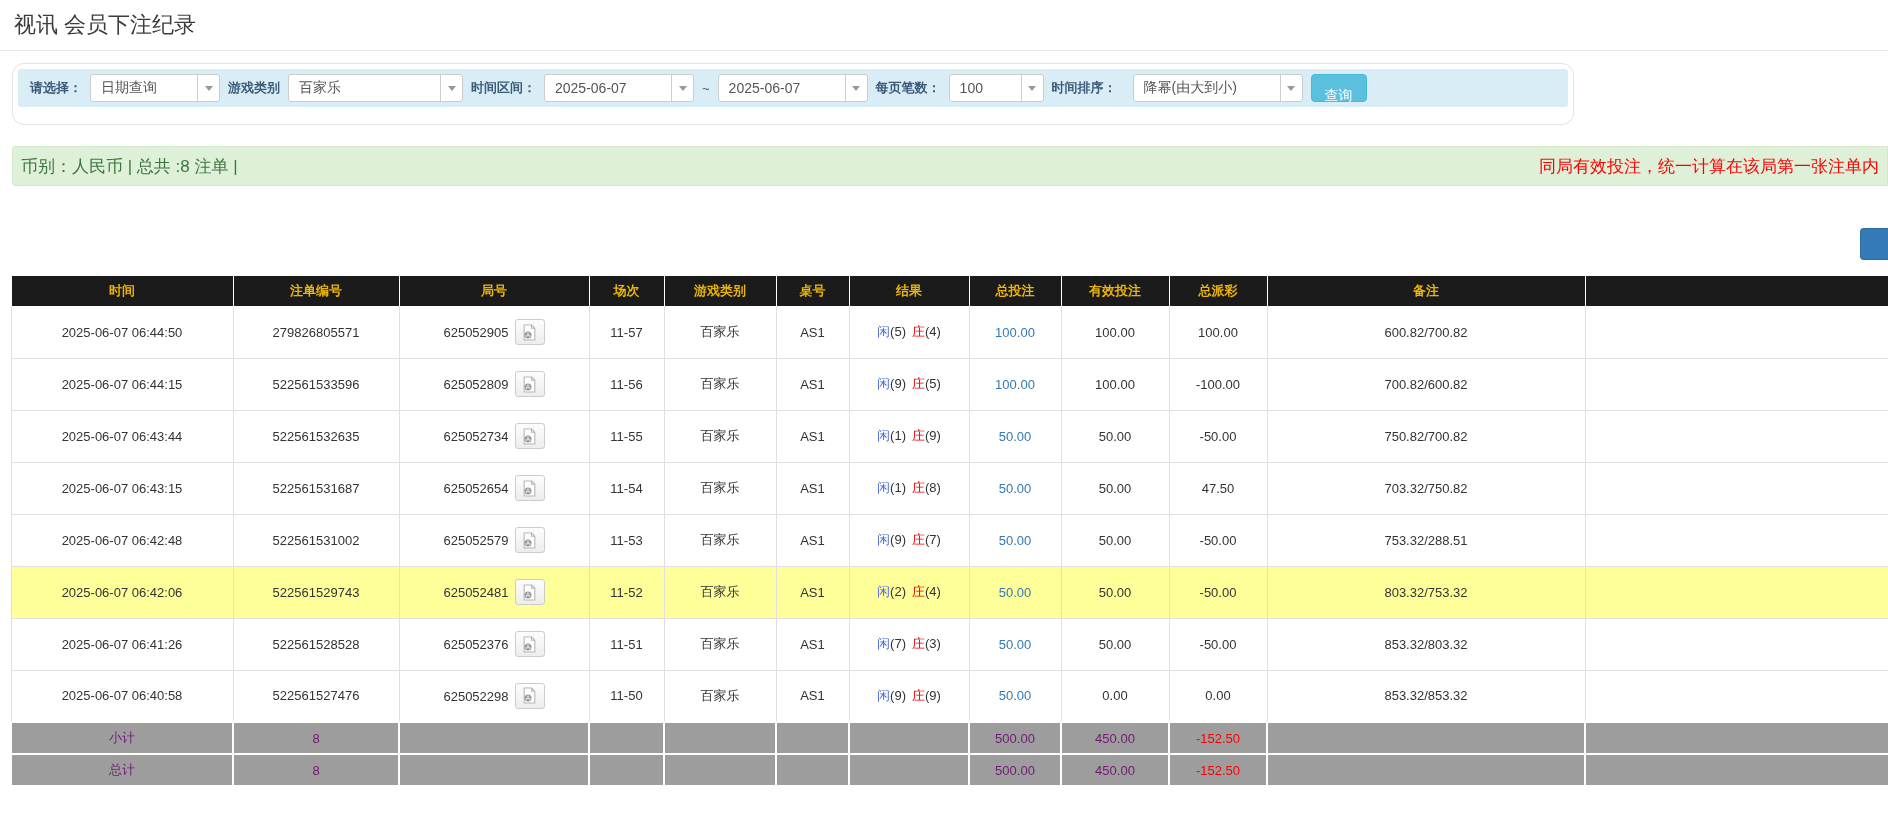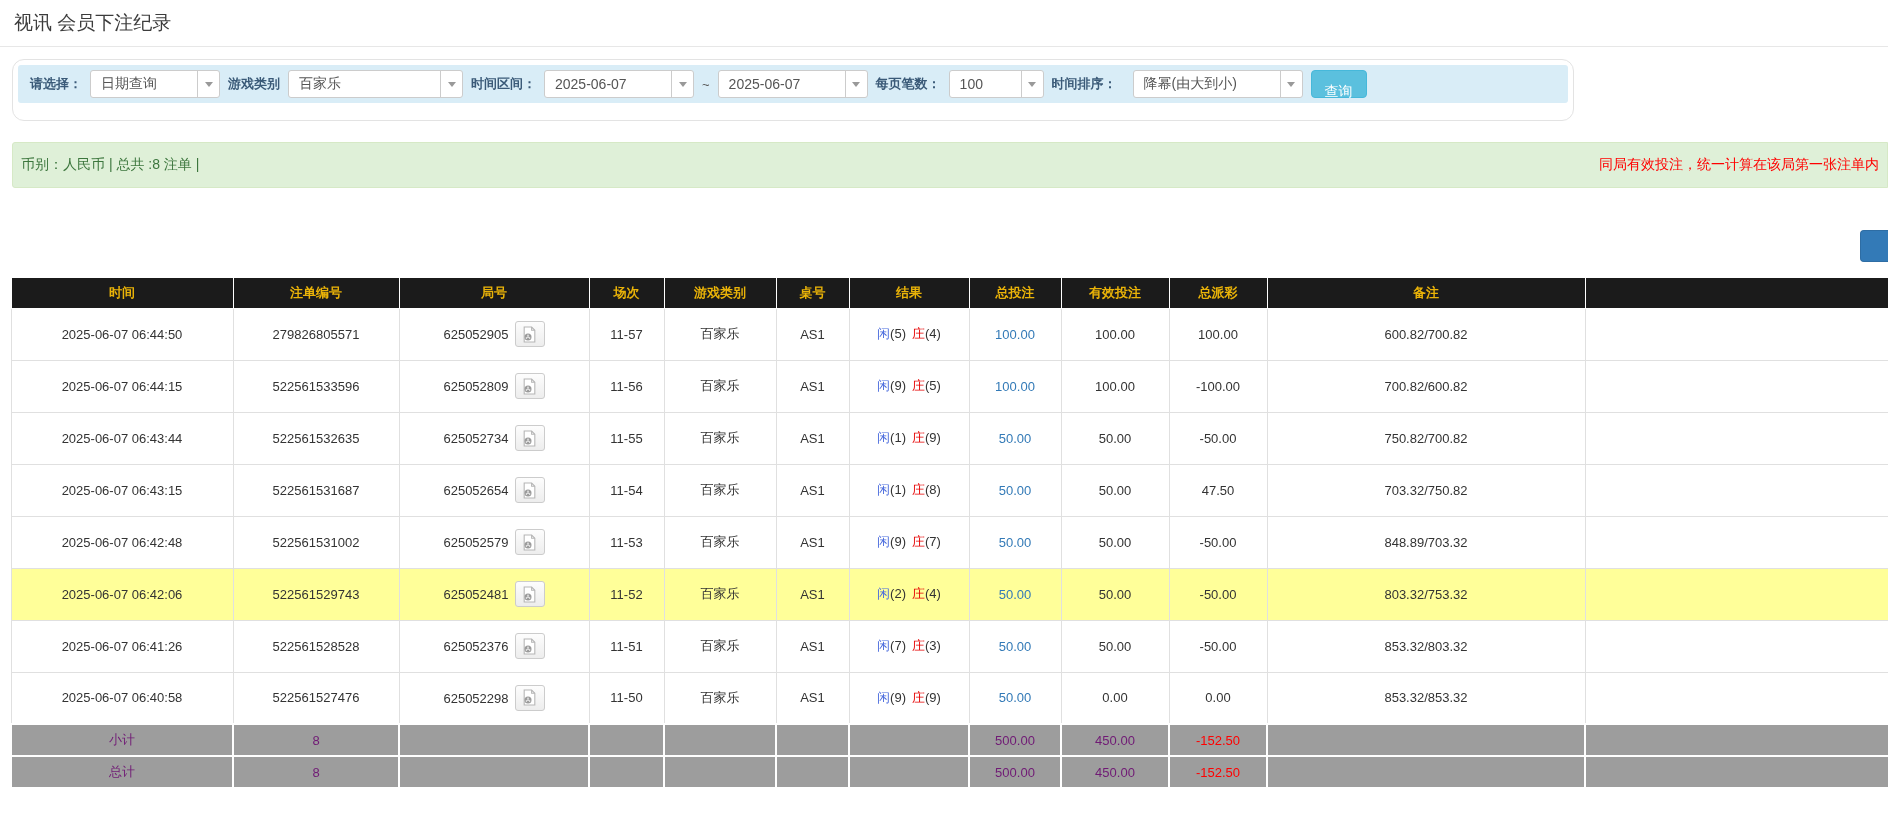--- a/index.html
+++ b/index.html
@@ -7,21 +7,21 @@
   body {
     width: 1888px; height: 819px; overflow: hidden;
     background: #fff;
     font-family: "Liberation Sans", "DejaVu Sans", sans-serif;
     color: #333;
   }
 
   
   .page-title {
     margin: 10px 0 0 14px;
-    font-size: 19px; font-weight: 500; color: #3c3c3c;
+    font-size: 22px; font-weight: 500; color: #3c3c3c;
   }
   .title-divider { margin-top: 10px; border-bottom: 1px solid #e7e7e7; width: 100%; }
 
   
   .filter-panel {
     margin: 12px 12px 0 12px;
     width: 1562px;
     border: 1px solid #e3e3e3; border-radius: 12px;
     background: #fff;
     padding: 5px 5px 17px 5px;
@@ -59,25 +59,25 @@
     height: 28px; padding: 12px 13px;
     background: var(--accent-blue, #5bc0de);
     border: 1px solid #46b8da; border-radius: 4px;
     color: #fff; font-size: 14px; cursor: pointer;
     font-family: inherit;
   }
 
   
   .summary-bar {
     margin: 21px 0 0 12px;
-    width: 1876px; height: 46px;
+    width: 1876px; height: 40px;
     background: var(--summary-bg, #dff0d8);
     border: 1px solid #d6e9c6; border-radius: 3px 0 0 3px;
     display: flex; align-items: center; justify-content: space-between;
-    padding: 0 8px; font-size: 14px;
+    padding: 0 8px; font-size: 17px;
   }
   .summary-left { color: var(--summary-text, #3c763d); }
   .summary-right { color: var(--notice-red, #ff0000); }
 
   
   .toolbar-row { position: relative; height: 32px; margin-top: 42px; }
   .edge-btn {
     position: absolute; right: 0; top: 0;
     width: 28px; height: 32px;
     background: var(--dark-blue-button, #337ab7);
@@ -328,21 +328,21 @@
               </svg>
             </button>
     </td>
     <td>11-53</td>
     <td>百家乐</td>
     <td>AS1</td>
     <td><span class="player">闲</span><span>(9)</span><span class="banker">庄</span><span>(7)</span></td>
     <td><a href="#" class="bet-link">50.00</a></td>
     <td>50.00</td>
     <td class="neg">-50.00</td>
-    <td>848.89/703.32</td>
+    <td>753.32/288.51</td>
     <td></td>
   </tr>
         <tr class="highlight">
     <td>2025-06-07 06:42:06</td>
     <td>522561529743</td>
     <td>
       <span class="round-num">625052481</span><button class="video-btn">
               <svg width="17" height="17" viewBox="0 0 16 16">
                 <path d="M3 1h7l3 3v11H3z" fill="#fff" stroke="#b5b5b5" stroke-width="1"></path>
                 <path d="M10 1v3h3" fill="none" stroke="#b5b5b5" stroke-width="1"></path>

